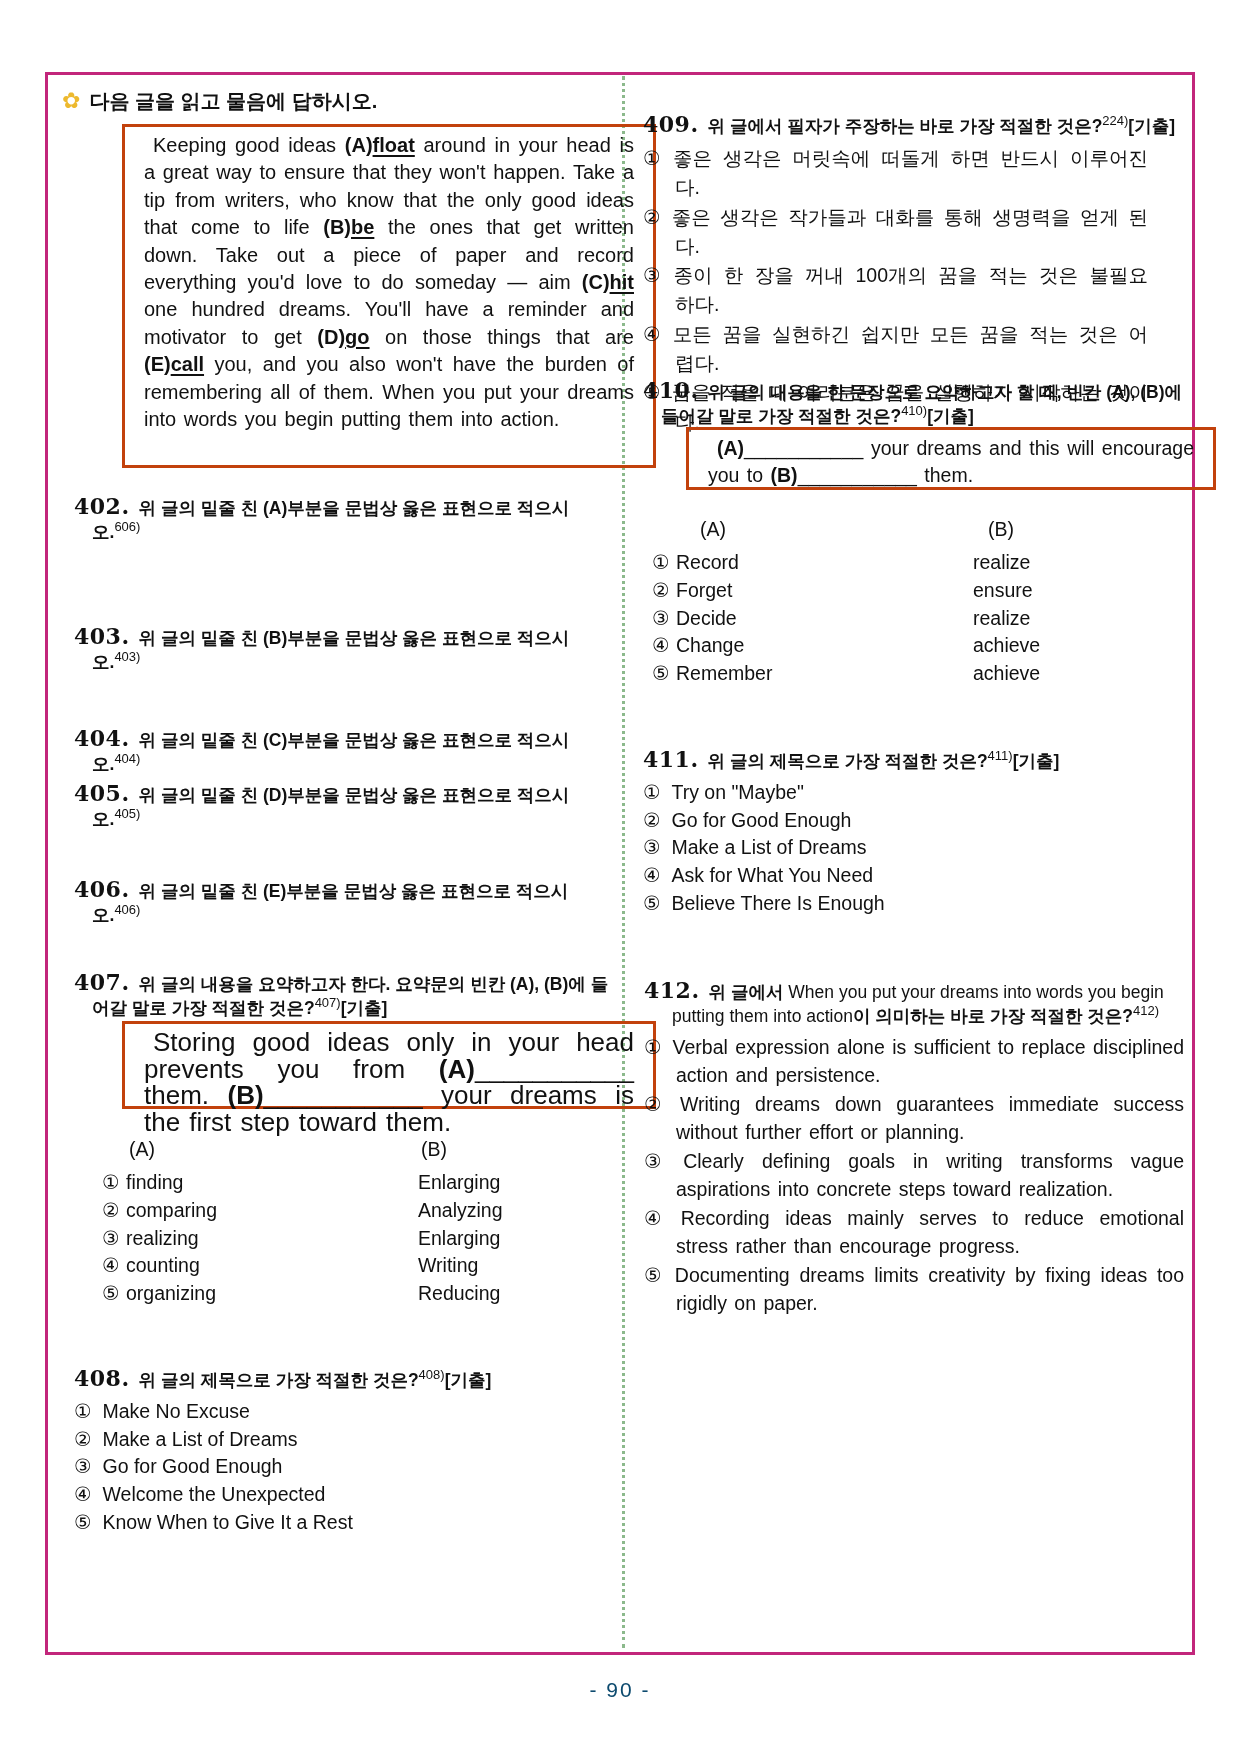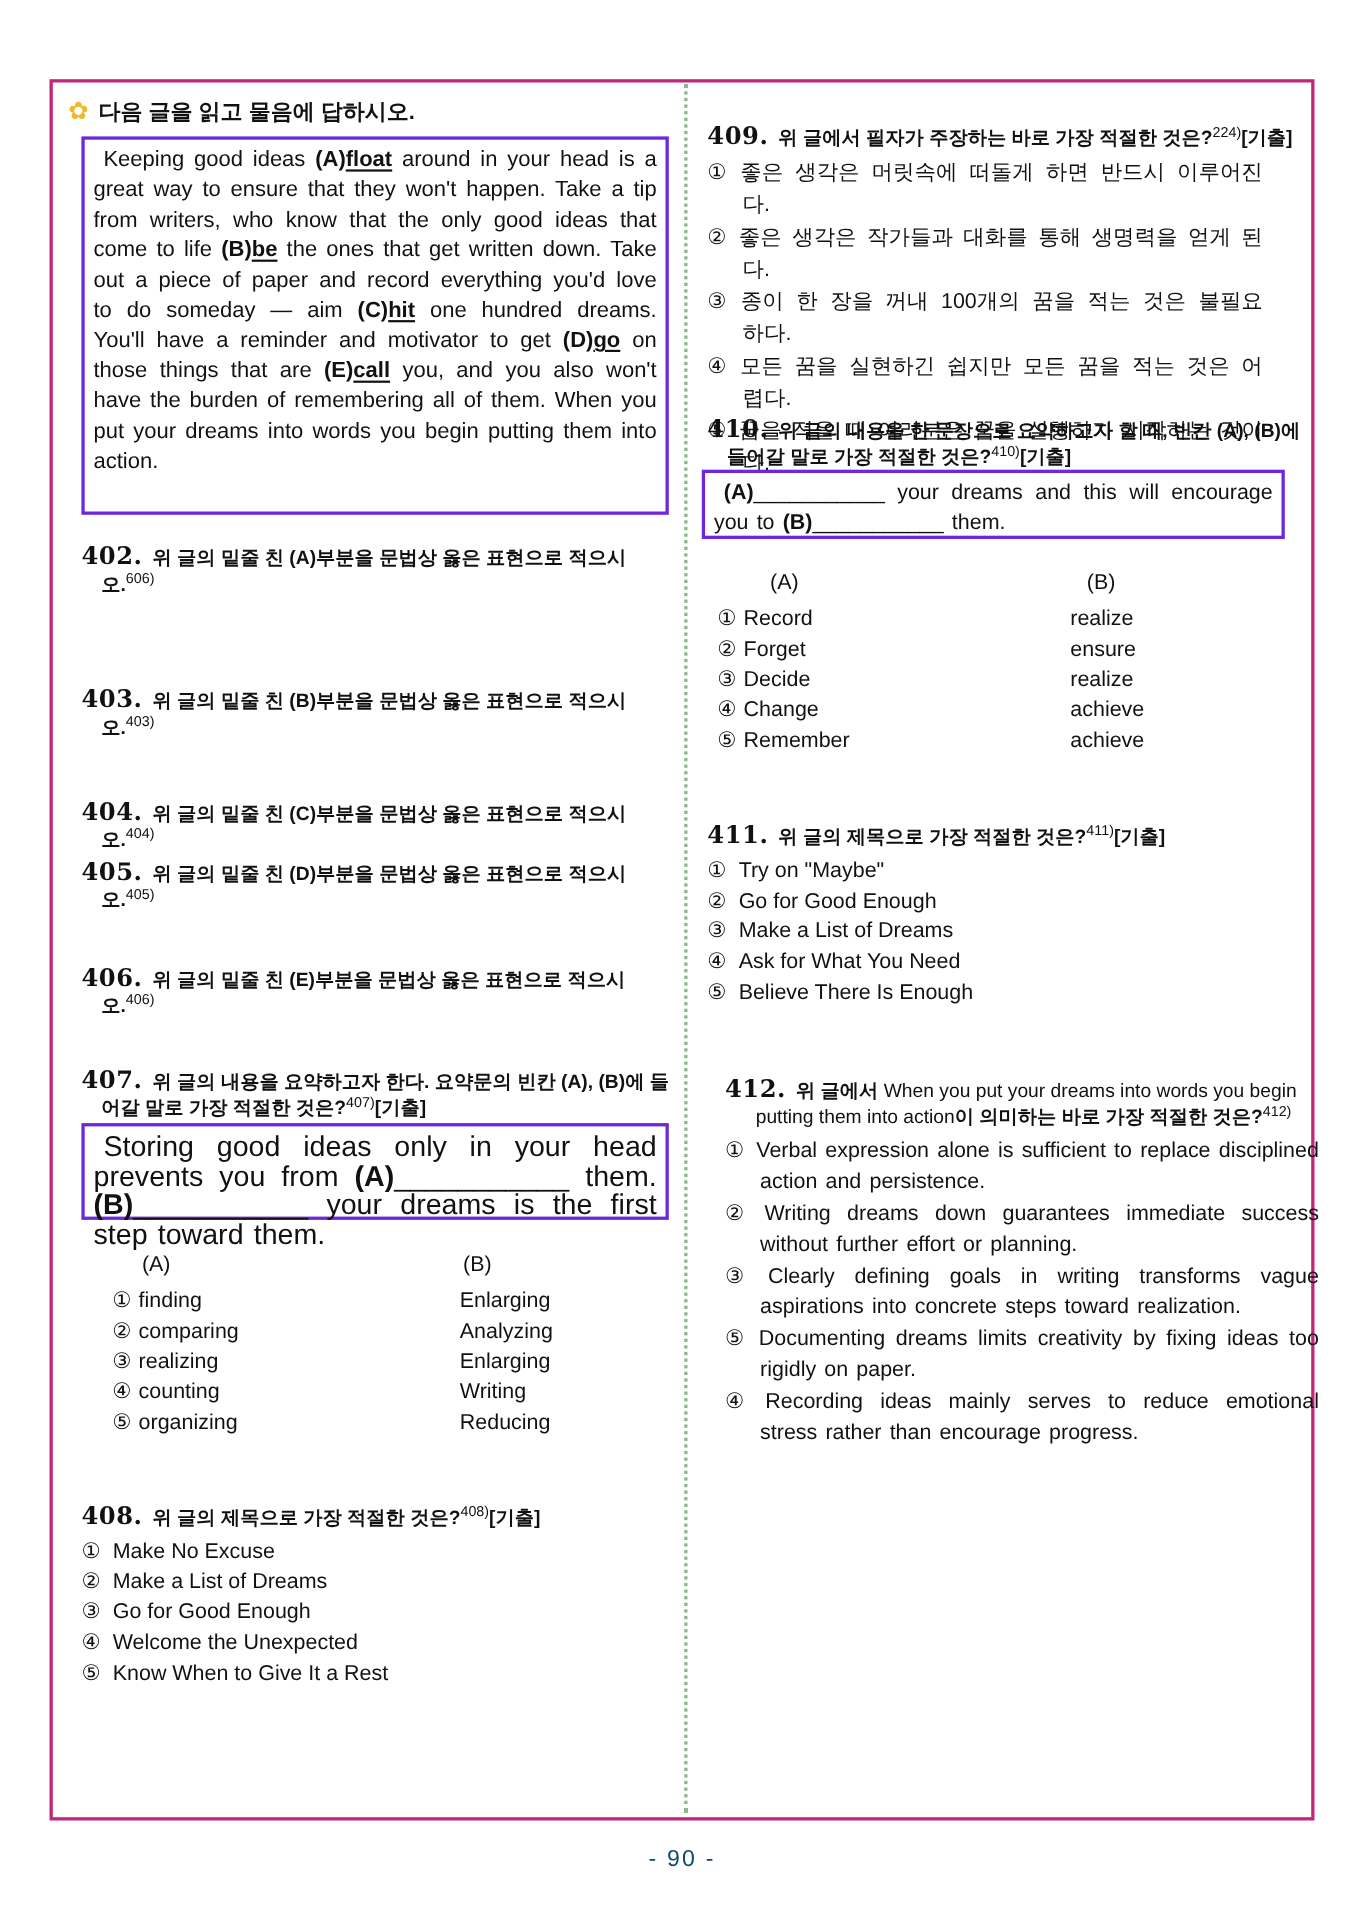--- a/index.html
+++ b/index.html
@@ -9,21 +9,21 @@
   }
   .abs{position:absolute;}
   
   .frame{left:45px;top:72px;width:1150px;height:1583px;border:3px solid #c2267b;box-sizing:border-box;}
   .divider{left:622px;top:76px;height:1572px;width:0;border-left:3px dotted #8cb98c;}
   .footer{left:0;top:1678px;width:1240px;text-align:center;font-size:21px;letter-spacing:2px;color:#0c4a6e;}
   
   .instruction{left:62px;top:88px;width:540px;font-size:20px;font-weight:bold;}
   .flower{color:#edb92e;font-size:22px;margin-right:9px;font-weight:normal;}
   
-  .box{border:3px solid #6d28d9;box-sizing:border-box;padding:5px 8px;text-align:justify;}
+  .box{border:3px solid #c2410c;box-sizing:border-box;padding:5px 19px;text-align:justify;margin-left:48px;}
   .box p{margin:0;text-indent:9px;}
   #box1{left:74px;top:124px;width:534px;height:344px;font-size:20px;line-height:27.4px;word-spacing:2px;}
   #q407-box{left:74px;top:1021px;width:534px;height:88px;font-size:26px;line-height:26.5px;word-spacing:2px;}
   #q410-box{left:638px;top:427px;width:530px;height:63px;font-size:19.5px;line-height:26.5px;word-spacing:2px;}
   .b{font-weight:bold;}
   .u{text-decoration:underline;text-decoration-thickness:2px;text-underline-offset:3px;}
   
   .q-header{margin:0;font-size:17.5px;line-height:24px;font-weight:bold;padding-left:18px;text-indent:-18px;}
   .q-header.hang28{padding-left:28px;text-indent:-28px;}
   .q-num{font-family:"DejaVu Serif","Liberation Serif",serif;font-weight:bold;font-size:22px;margin-right:9px;letter-spacing:.5px;}
@@ -56,21 +56,21 @@
   #q403{left:74px;top:624px;width:540px;}
   #q404{left:74px;top:726px;width:540px;}
   #q405{left:74px;top:781px;width:540px;}
   #q406{left:74px;top:877px;width:540px;}
   #q407-h{left:74px;top:970px;width:540px;}
   #q408{left:74px;top:1366px;width:540px;}
   #q409{left:643px;top:112px;width:540px;}
   #q409 .opts{width:505px;}
   #q410-h{left:643px;top:378px;width:540px;}
   #q411{left:643px;top:747px;width:540px;}
-  #q412{left:659px;top:978px;width:540px;}
+  #q412{left:644px;top:978px;width:540px;}
 </style>
 </head>
 <body>
 
 <div class="abs frame"></div>
 <div class="abs divider"></div>
 
 <div class="abs instruction">
   <span class="flower">✿</span><span>다음 글을 읽고 물음에 답하시오.</span>
 </div>
@@ -205,18 +205,18 @@
     <p class="opt"><span class="opt-m">⑤</span><span>Believe There Is Enough</span></p>
   </div>
 </div>
 
 <div class="abs" id="q412">
   <p class="q-header hang28"><span class="q-num">412.</span><span><span>위 글에서 </span><span class="en">When you put your dreams into words you begin putting them into action</span><span>이 의미하는 바로 가장 적절한 것은?</span></span><sup class="q-sup">412)</sup></p>
   <div class="opts opts-just">
     <p class="opt"><span class="opt-m">①</span><span>Verbal expression alone is sufficient to replace disciplined action and persistence.</span></p>
     <p class="opt"><span class="opt-m">②</span><span>Writing dreams down guarantees immediate success without further effort or planning.</span></p>
     <p class="opt"><span class="opt-m">③</span><span>Clearly defining goals in writing transforms vague aspirations into concrete steps toward realization.</span></p>
+    <p class="opt"><span class="opt-m">④</span><span>Recording ideas mainly serves to reduce emotional stress rather than encourage progress.</span></p>
     <p class="opt"><span class="opt-m">⑤</span><span>Documenting dreams limits creativity by fixing ideas too rigidly on paper.</span></p>
-    <p class="opt"><span class="opt-m">④</span><span>Recording ideas mainly serves to reduce emotional stress rather than encourage progress.</span></p>
   </div>
 </div>
 
 <div class="abs footer">- 90 -</div>
 
 </body></html>

